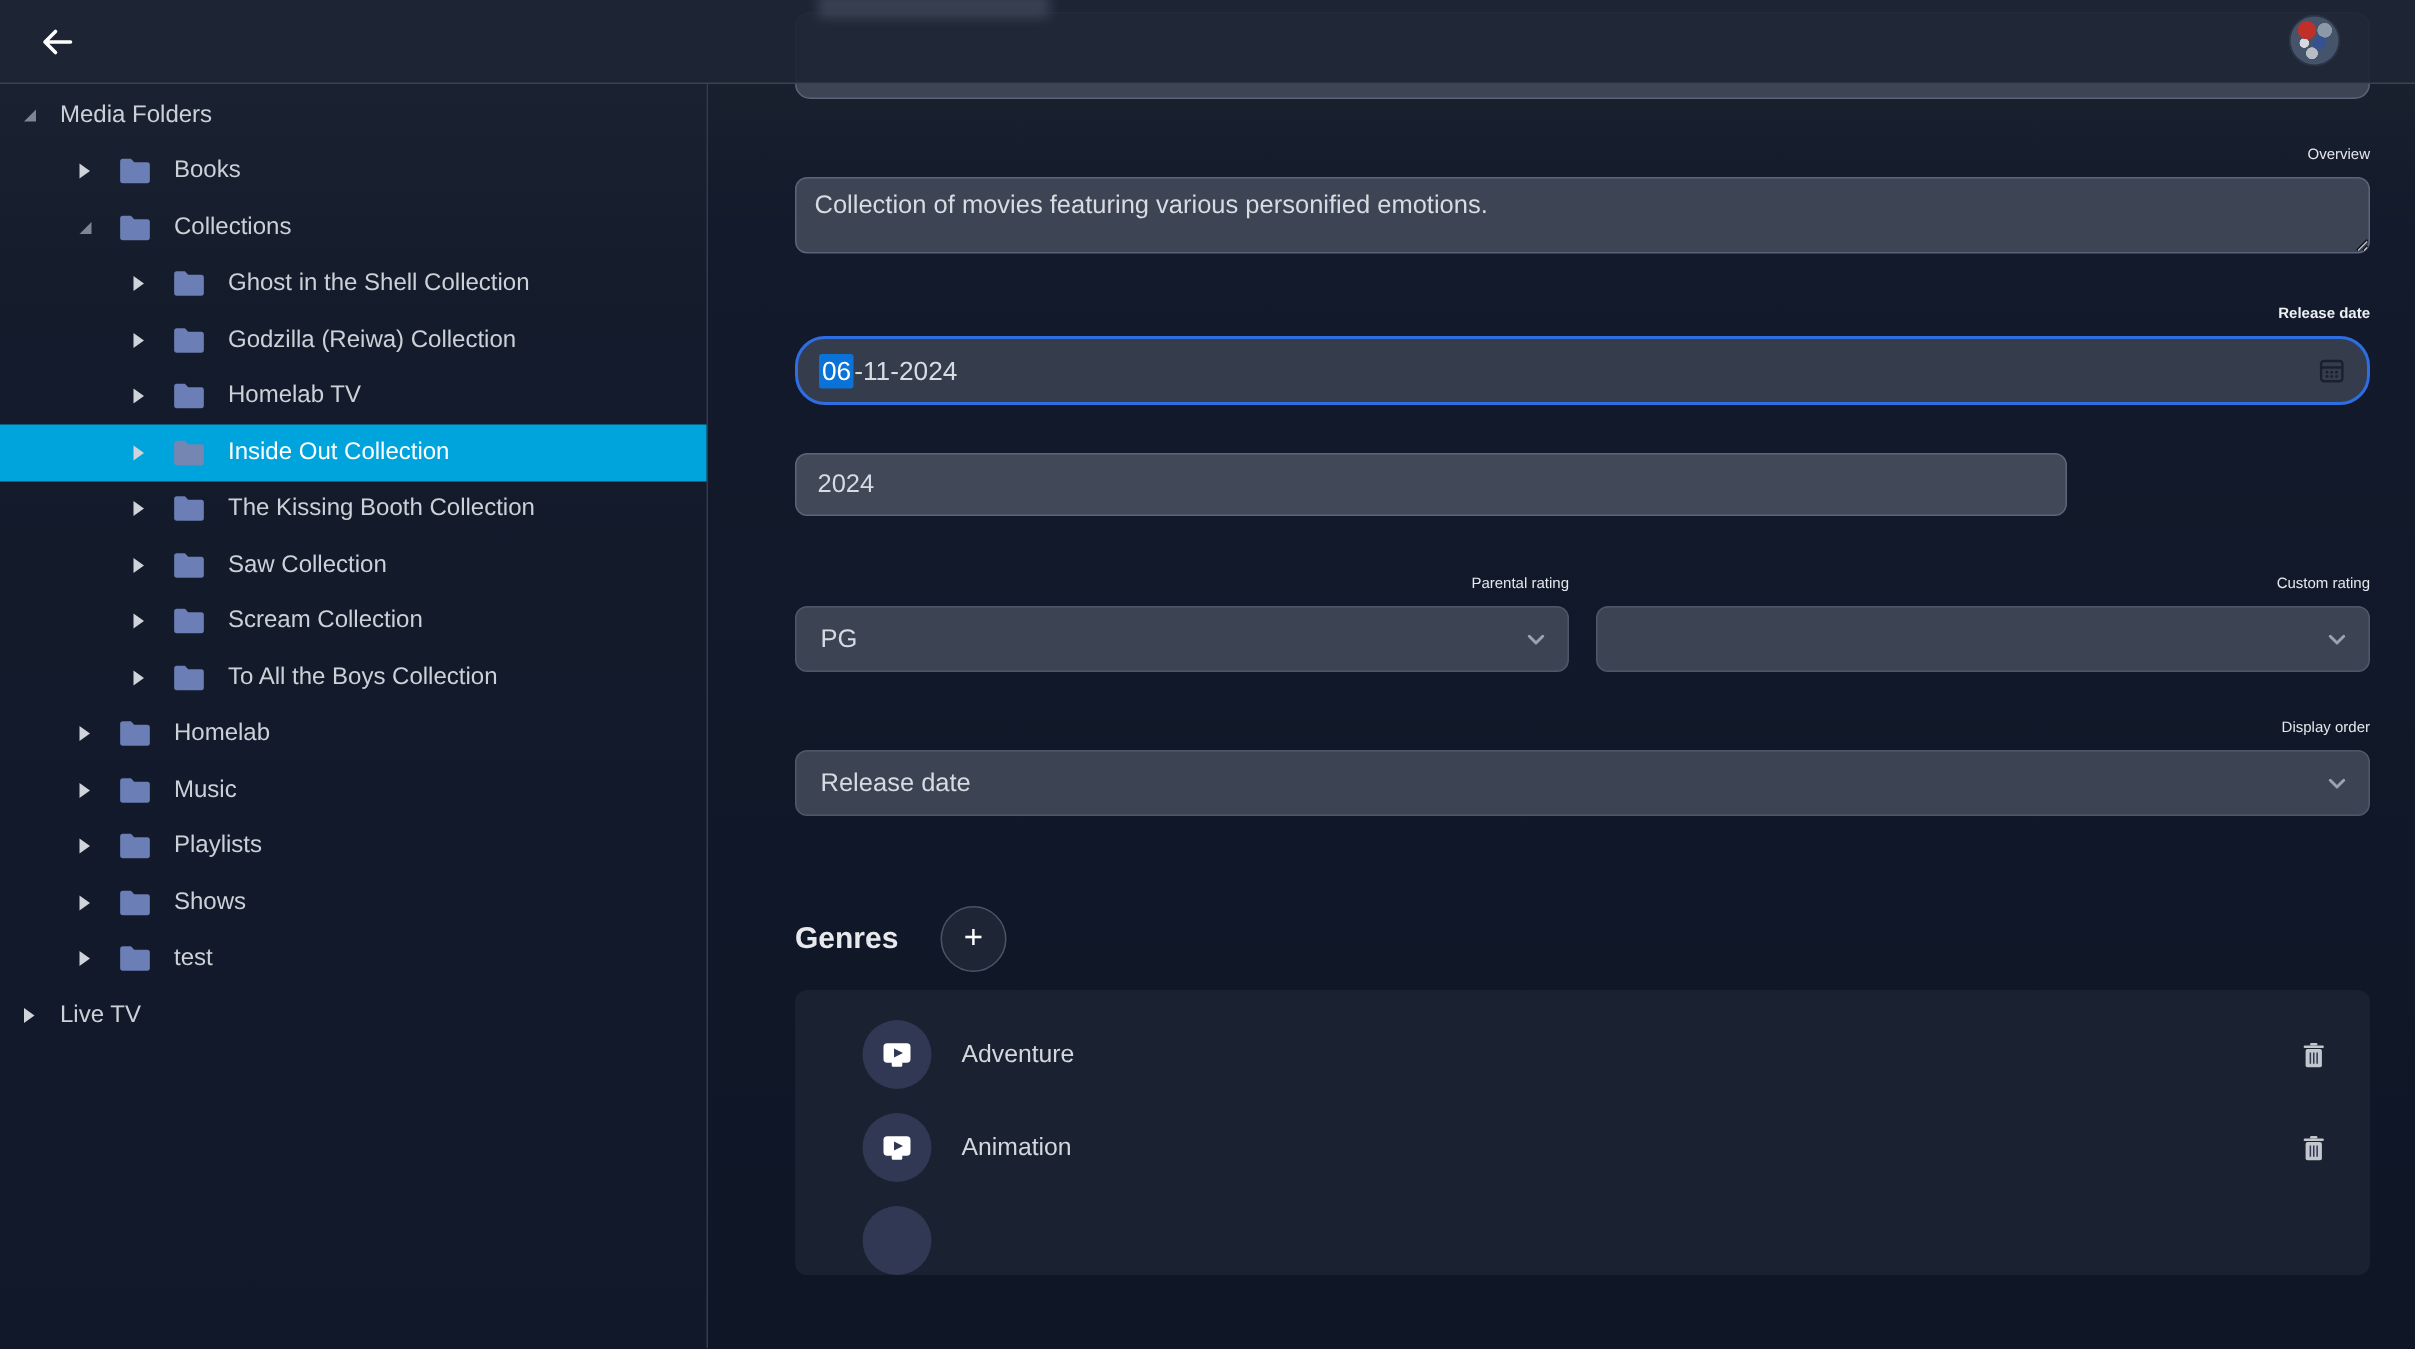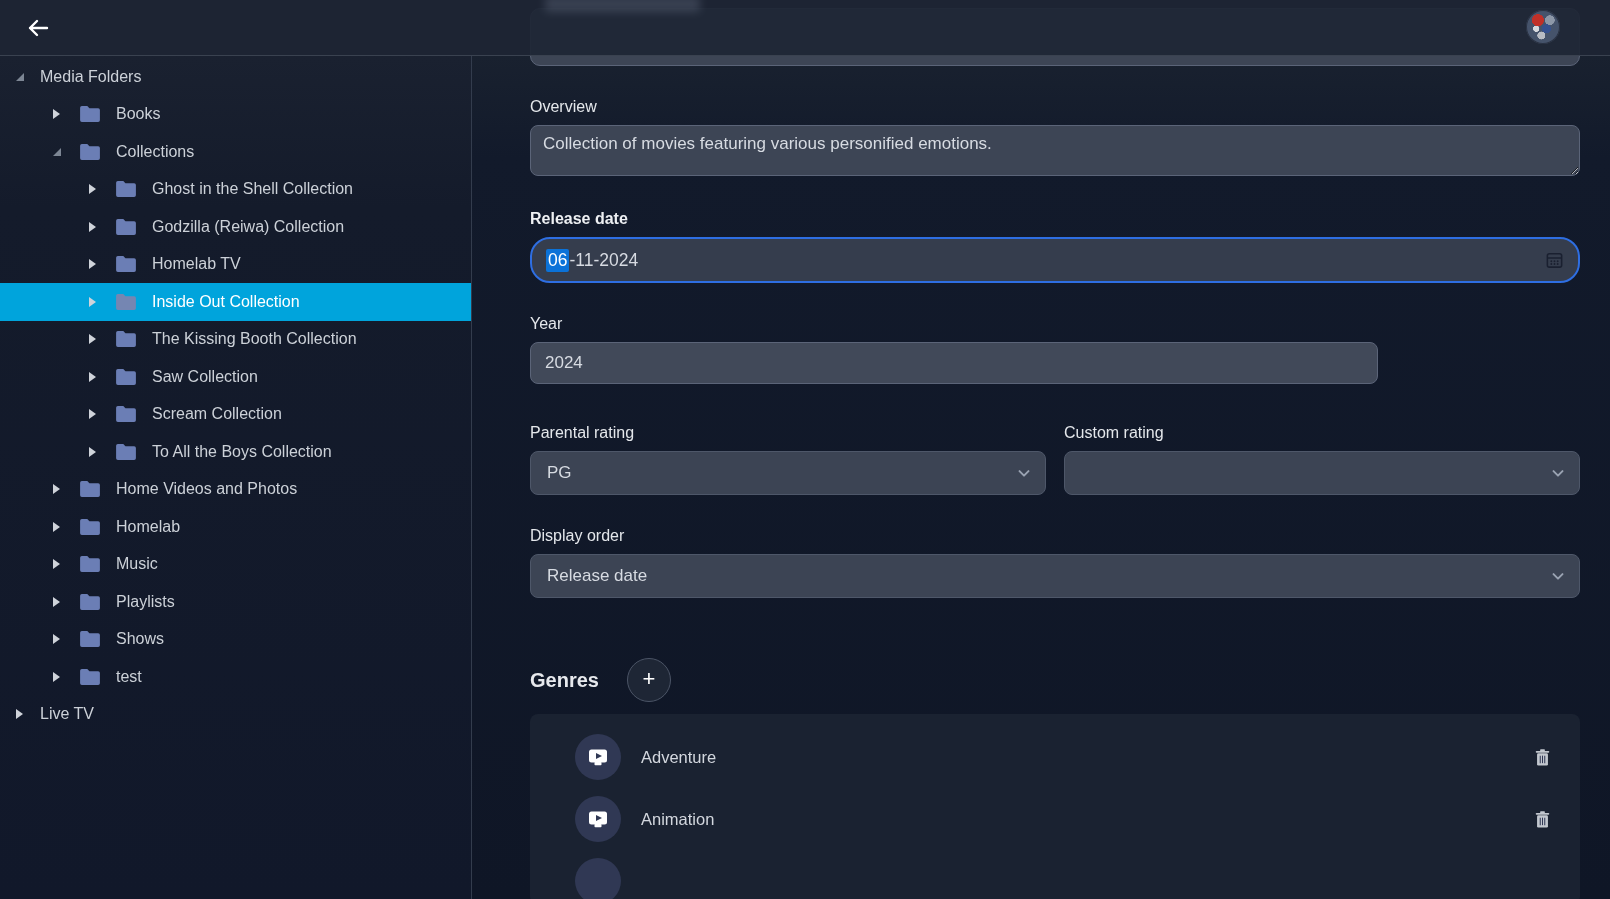--- a/index.html
+++ b/index.html
@@ -60,21 +60,21 @@
   .main {
     position:absolute; top:56px; left:472px; width:1138px; height:843px;
     background:linear-gradient(180deg,#19212f 0%, #121a2b 12%, #0f1626 100%);
     padding:0 30px 0 58px; z-index:4;
   }
   .stub-field {
     width:1050px; height:58px; margin-top:-48px;
     background:#3d4555; border:1px solid #5b6478; border-radius:10px;
     position:relative; z-index:1;
   }
-  .fld-label { font-size:16px; color:#e4e7eb; margin-bottom:9px; display:block; }
+  .fld-label { font-size:10px; color:#e4e7eb; margin-bottom:9px; display:block;text-align:right; }
 
   .overview-wrap { margin-top:32px; }
   .overview-ta {
     width:1050px; height:51px; resize:both;
     background:#3d4555; border:1px solid #5b6478; border-radius:8px;
     color:#d7dbe2; font-family:"Liberation Sans", sans-serif; font-size:17px;
     padding:8px 12px; line-height:20px; overflow:hidden;
   }
 
   .date-wrap { margin-top:30px; }
@@ -241,29 +241,20 @@
   <div class="tree-row lvl2">
     <span class="tw">
         <span class="arr-r"></span>
       </span>
     <svg class="folder-svg" width="22" height="18" viewBox="0 0 24 20">
         <path fill="#6b7eb5" d="M1 3 a2 2 0 0 1 2-2 h6 l2.4 2.6 H21 a2 2 0 0 1 2 2 V17 a2 2 0 0 1-2 2 H3 a2 2 0 0 1-2-2 Z"></path>
       </svg>
     <span class="tlabel">To All the Boys Collection</span>
   </div>
 
-  <div class="tree-row lvl1">
-    <span class="tw">
-        <span class="arr-r"></span>
-      </span>
-    <svg class="folder-svg" width="22" height="18" viewBox="0 0 24 20">
-        <path fill="#6b7eb5" d="M1 3 a2 2 0 0 1 2-2 h6 l2.4 2.6 H21 a2 2 0 0 1 2 2 V17 a2 2 0 0 1-2 2 H3 a2 2 0 0 1-2-2 Z"></path>
-      </svg>
-    <span class="tlabel">Home Videos and Photos</span>
-  </div>
 
   <div class="tree-row lvl1">
     <span class="tw">
         <span class="arr-r"></span>
       </span>
     <svg class="folder-svg" width="22" height="18" viewBox="0 0 24 20">
         <path fill="#6b7eb5" d="M1 3 a2 2 0 0 1 2-2 h6 l2.4 2.6 H21 a2 2 0 0 1 2 2 V17 a2 2 0 0 1-2 2 H3 a2 2 0 0 1-2-2 Z"></path>
       </svg>
     <span class="tlabel">Homelab</span>
   </div>
@@ -338,21 +329,20 @@
           <circle cx="12" cy="13.5" r="1.2" fill="#1a2030"></circle>
           <circle cx="16" cy="13.5" r="1.2" fill="#1a2030"></circle>
         <circle cx="8" cy="17" r="1.2" fill="#1a2030"></circle>
           <circle cx="12" cy="17" r="1.2" fill="#1a2030"></circle>
           <circle cx="16" cy="17" r="1.2" fill="#1a2030"></circle>
       </svg>
     </div>
   </div>
 
   <div class="year-wrap">
-    <label class="fld-label">Year</label>
     <input class="year-input" type="text" value="2024" style="">
   </div>
 
   <div class="ratings-row">
     <div>
       <label class="fld-label">Parental rating</label>
       <div class="selbox">
         <span>PG</span>
         <svg class="chev" width="18" height="18" viewBox="0 0 24 24">
             <path d="M6 9.5 l6 6 6-6" fill="none" stroke="#9aa3b2" stroke-width="2.6" stroke-linecap="round" stroke-linejoin="round"></path>

